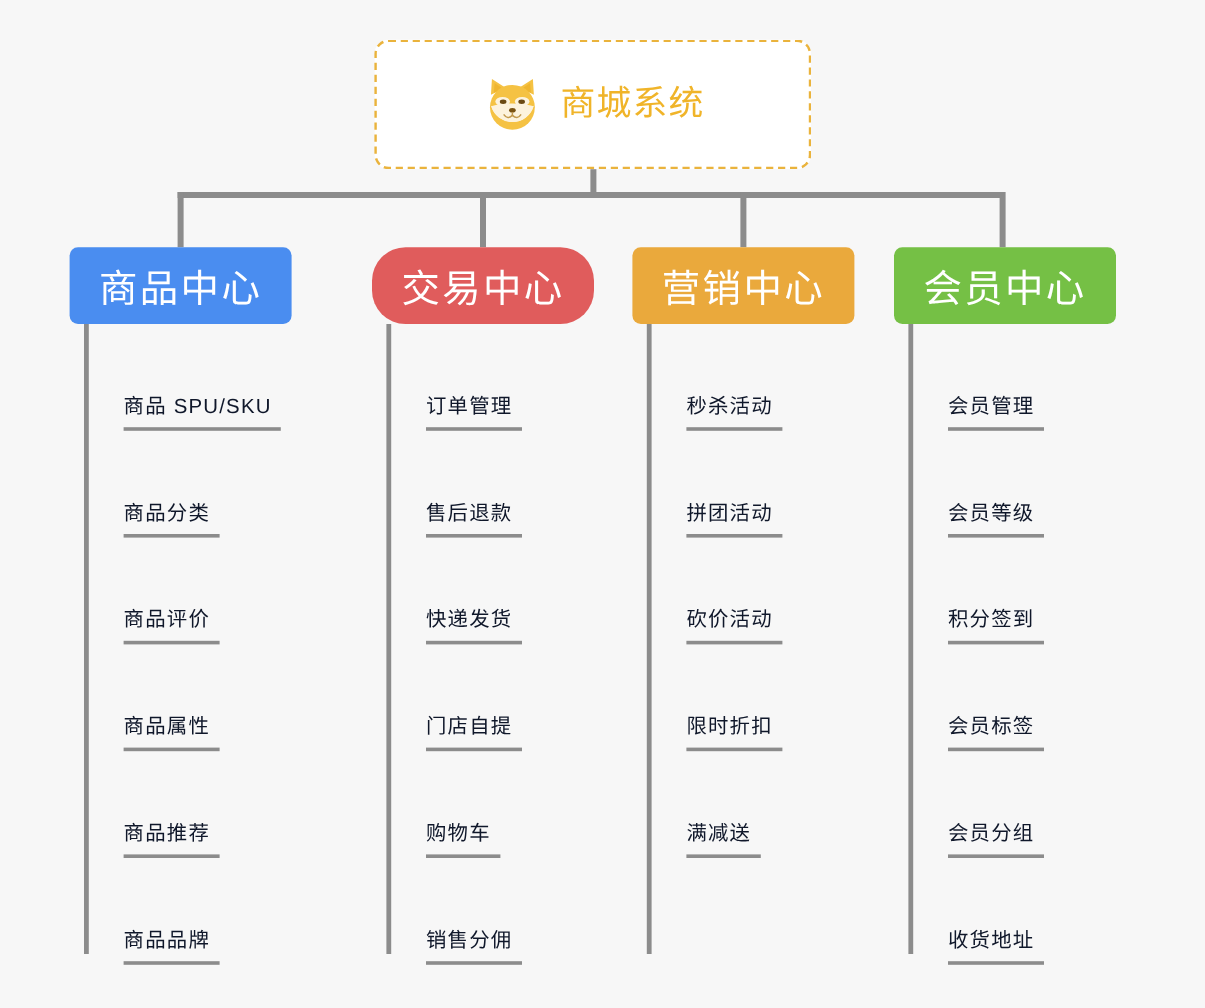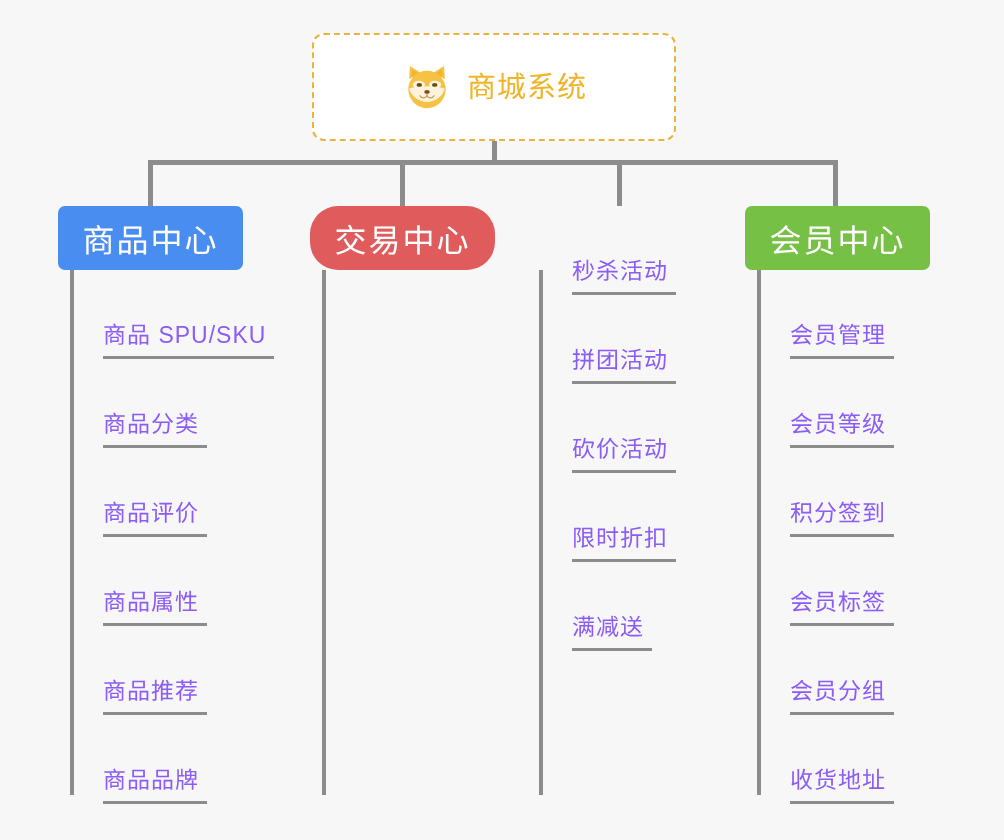--- a/index.html
+++ b/index.html
@@ -113,22 +113,22 @@
   }
   .leaf {
     position: relative;
     height: 89px;
     box-sizing: border-box;
     display: flex;
     align-items: flex-end;
     padding-left: 45px;
   }
   .leaf-label {
-    font-size: 23px;
-    color: #8b5cf6;
+    font-size: 17px;
+    color: #0f172a;
     line-height: 1;
     padding: 0 8px 9px 0;
     border-bottom: 3px solid #8c8c8c;
     white-space: nowrap;
     letter-spacing: 1px;
   }
 </style>
 </head>
 <body>
 
@@ -196,22 +196,45 @@
           <li class="leaf">
             <span class="leaf-label">商品品牌</span>
           </li>
         </ul>
       </div>
       <div class="column" style="left: 310px; width: 185px;">
         <div class="cat-box" style="background: rgb(224, 92, 92); width: 185px; border-radius: 28px;">
           <span>交易中心</span>
         </div>
         <div class="spine" style="height: 525px;"></div>
+        <ul class="leaf-list">
+          <li class="leaf">
+            <span class="leaf-label">订单管理</span>
+          </li>
+          <li class="leaf">
+            <span class="leaf-label">售后退款</span>
+          </li>
+          <li class="leaf">
+            <span class="leaf-label">快递发货</span>
+          </li>
+          <li class="leaf">
+            <span class="leaf-label">门店自提</span>
+          </li>
+          <li class="leaf">
+            <span class="leaf-label">购物车</span>
+          </li>
+          <li class="leaf">
+            <span class="leaf-label">销售分佣</span>
+          </li>
+        </ul>
       </div>
       <div class="column" style="left: 527px; width: 185px;">
+        <div class="cat-box" style="background: rgb(234, 169, 60); width: 185px;">
+          <span>营销中心</span>
+        </div>
         <div class="spine" style="height: 525px;"></div>
         <ul class="leaf-list">
           <li class="leaf">
             <span class="leaf-label">秒杀活动</span>
           </li>
           <li class="leaf">
             <span class="leaf-label">拼团活动</span>
           </li>
           <li class="leaf">
             <span class="leaf-label">砍价活动</span>

